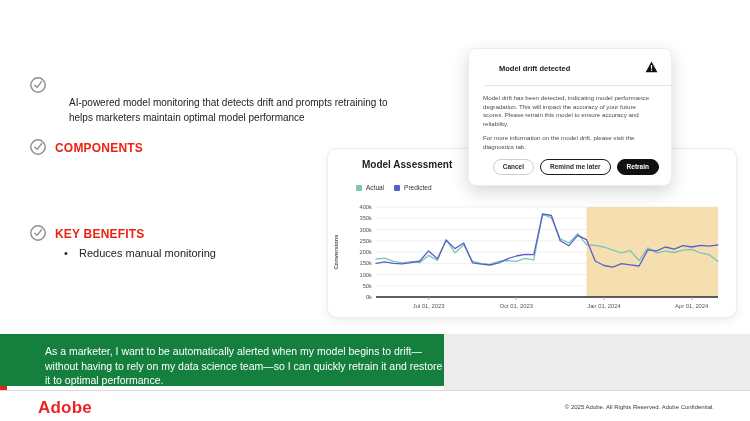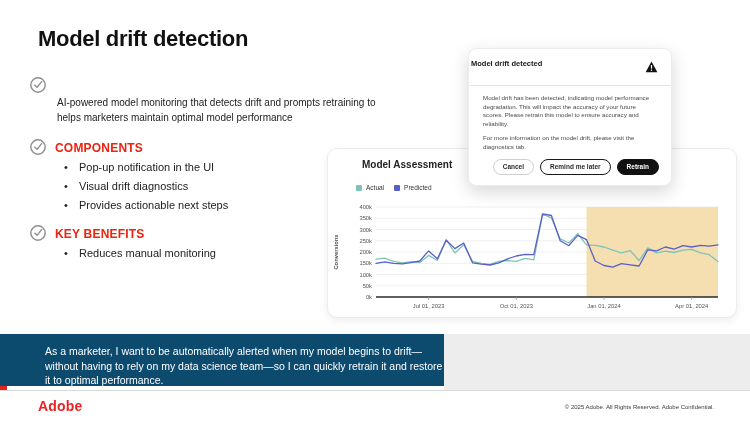--- a/index.html
+++ b/index.html
@@ -12,57 +12,57 @@
   .page-title {
     position:absolute; left:38px; top:26px; font-size:22px; font-weight:900;
     letter-spacing:-0.3px; color:#111;
   }
   .section-icon { position:absolute; width:18px; height:18px; }
   .section-heading {
     position:absolute; left:55px; font-size:12px; font-weight:bold; color:#ee2211;
     letter-spacing:0.2px;
   }
   .feature-body {
-    position:absolute; left:57px; top:95px; width:345px; font-size:10px;
+    position:absolute; left:69px; top:95px; width:345px; font-size:10px;
     line-height:15px; color:#222;
   }
   ul.bullets { position:absolute; left:55px; list-style:none; width:300px; }
   ul.bullets li {
     position:relative; padding-left:24px; font-size:11px; line-height:14px;
     margin-bottom:5px; color:#222;
   }
   ul.bullets li::before { content:"•"; position:absolute; left:9px; top:0; color:#222; }
   
   .banner {
-    position:absolute; left:0; top:334px; width:444px; height:52px; background:#0c4a6e;
+    position:absolute; left:0; top:334px; width:444px; height:52px; background:#15803d;
   }
   .banner-text {
     position:absolute; left:45px; top:10px; width:402px; font-size:10.5px;
     line-height:14.5px; color:#ffffff;
   }
   .left-red-bar { position:absolute; left:0; top:334px; width:7px; height:87px; background:#e1251b; }
   .gray-strip { position:absolute; left:444px; top:334px; width:306px; height:56px; background:#ededed; }
   .footer {
     position:absolute; left:0; top:390px; width:750px; height:31px; background:#ffffff;
     border-top:1px solid #d9d9d9;
   }
   .adobe-logo {
-    position:absolute; left:38px; top:7px; font-size:14px; font-weight:900; color:#ed2224;
+    position:absolute; left:38px; top:7px; font-size:17px; font-weight:900; color:#ed2224;
     letter-spacing:0.2px;
   }
   .copyright { position:absolute; right:36px; top:13px; font-size:6px; color:#3a3a3a; }
   
   .dialog {
     position:absolute; left:468px; top:48px; width:204px; height:138px; background:#fff;
     border-radius:8px; border:1px solid #ececec; box-shadow:0 6px 18px rgba(0,0,0,0.16);
     z-index:5;
   }
   .dialog-header {
-    display:flex; align-items:flex-start; justify-content:space-between;
-    padding:10px 13px 8px 2px; border-bottom:1px solid #e4e4e4;
+    display:flex; align-items:center; justify-content:space-between;
+    padding:10px 13px 8px 14px; border-bottom:1px solid #e4e4e4;margin-left:16px;
   }
   .dialog-title { font-size:7.5px; font-weight:bold; color:#1a1a1a; }
   .dialog-body { padding:8px 14px 0 14px; }
   .dialog-body p { font-size:6.2px; line-height:8.6px; color:#4a4a4a; margin-bottom:6px; }
   .dialog-actions { position:absolute; right:12px; bottom:10px; display:flex; gap:6px; }
   .btn {
     font-family:"Liberation Sans", sans-serif; font-size:6.5px; font-weight:bold;
     border-radius:999px; padding:4px 9px; cursor:pointer; background:#fff;
     border:1px solid #cfcfcf; color:#2c2c2c; line-height:1;
   }
@@ -78,42 +78,36 @@
   .legend { position:absolute; left:28px; top:35px; display:flex; gap:10px; align-items:center; }
   .legend-item { display:flex; gap:4px; align-items:center; font-size:6.5px; color:#333; cursor:pointer; }
   .legend-swatch { width:6px; height:6px; border-radius:1px; display:inline-block; }
   #chart-svg { position:absolute; left:0; top:0; }
 </style>
 </head>
 <body>
 
 <div class="slide">
 
-  <h1 class="page-title">Model drift detection</h1>
 
   <span class="section-icon" style="left:29px; top:76px;">
     <svg width="18" height="18" viewBox="0 0 20 20">
         <circle cx="10" cy="10" r="8" stroke="#8f8f8f" fill="none" stroke-width="1.6"></circle>
         <path d="M6.5 10.2 L9 12.6 L14 6.3" stroke="#8f8f8f" fill="none" stroke-width="1.6" stroke-linecap="round" stroke-linejoin="round"></path>
       </svg>
   </span>
   <p class="feature-body">AI-powered model monitoring that detects drift and prompts retraining to helps marketers maintain optimal model performance</p>
 
   <span class="section-icon" style="left:29px; top:138px;">
     <svg width="18" height="18" viewBox="0 0 20 20">
         <circle cx="10" cy="10" r="8" stroke="#8f8f8f" fill="none" stroke-width="1.6"></circle>
         <path d="M6.5 10.2 L9 12.6 L14 6.3" stroke="#8f8f8f" fill="none" stroke-width="1.6" stroke-linecap="round" stroke-linejoin="round"></path>
       </svg>
   </span>
   <div class="section-heading" style="top:141px;">COMPONENTS</div>
-  <ul class="bullets" style="top:160px;">
-    <li>Pop-up notification in the UI</li>
-    <li>Visual drift diagnostics</li>
-    <li>Provides actionable next steps</li>
-  </ul>
 
   <span class="section-icon" style="left:29px; top:224px;">
     <svg width="18" height="18" viewBox="0 0 20 20">
         <circle cx="10" cy="10" r="8" stroke="#8f8f8f" fill="none" stroke-width="1.6"></circle>
         <path d="M6.5 10.2 L9 12.6 L14 6.3" stroke="#8f8f8f" fill="none" stroke-width="1.6" stroke-linecap="round" stroke-linejoin="round"></path>
       </svg>
   </span>
   <div class="section-heading" style="top:227px;">KEY BENEFITS</div>
   <ul class="bullets" style="top:246px;">
     <li>Reduces manual monitoring</li>

